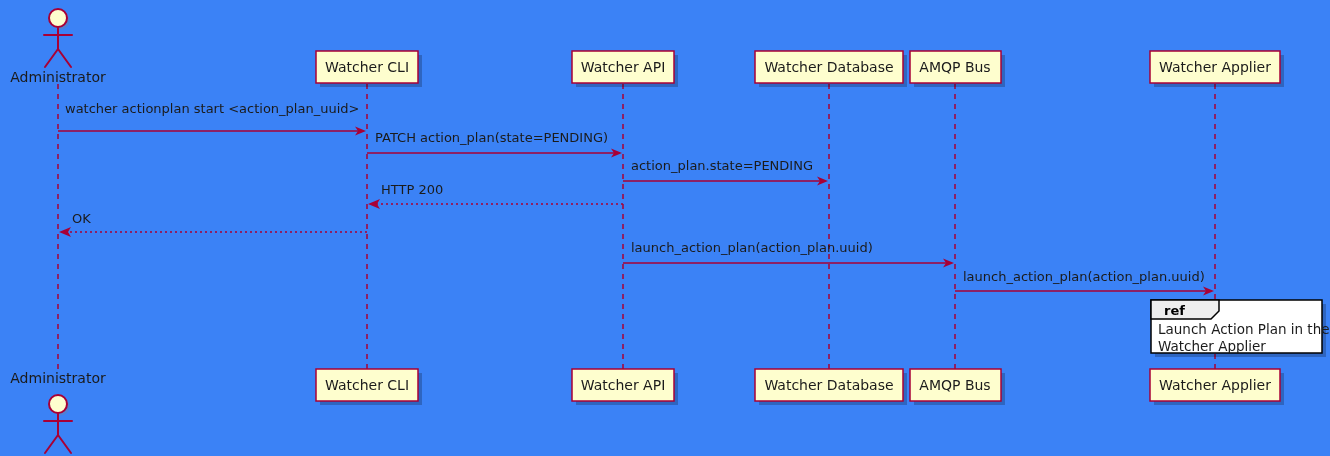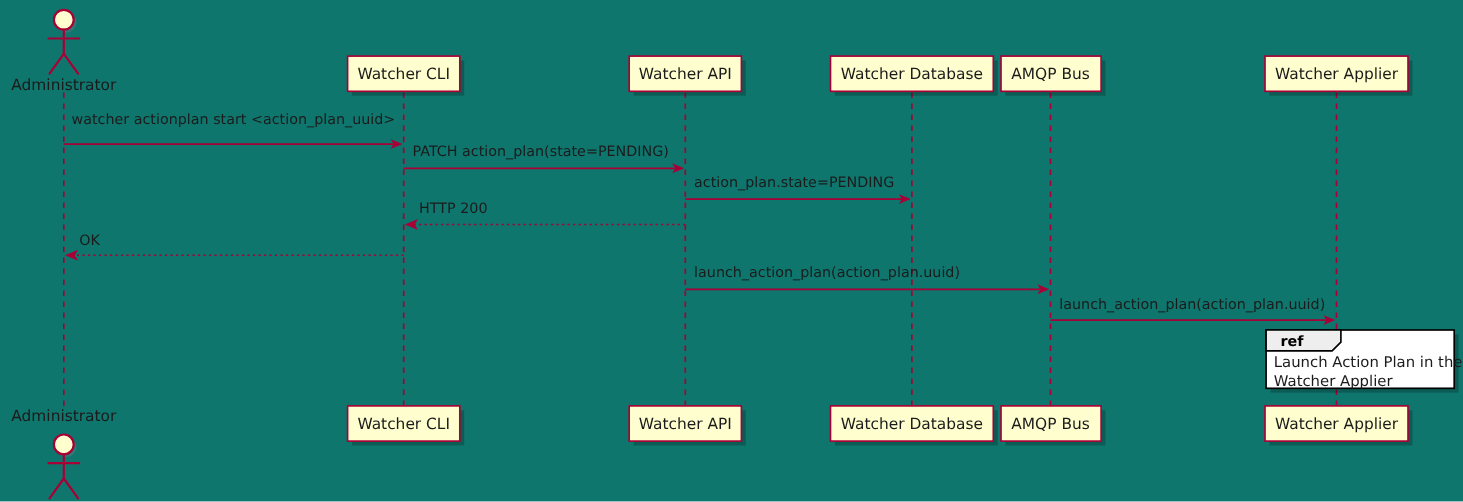--- a/index.html
+++ b/index.html
@@ -7,21 +7,21 @@
     padding: 0;
     background: #FFFFFF;
   }
   body {
     font-family: "DejaVu Sans", sans-serif;
   }
   #diagram-root {
     position: relative;
     width: 1330px;
     height: 456px;
-    background: #0f766e;
+    background: #3b82f6;
     overflow: hidden;
   }
   svg#uml-canvas {
     position: absolute;
     left: 0;
     top: 0;
     width: 1330px;
     height: 456px;
   }
   .p-box-rect {

